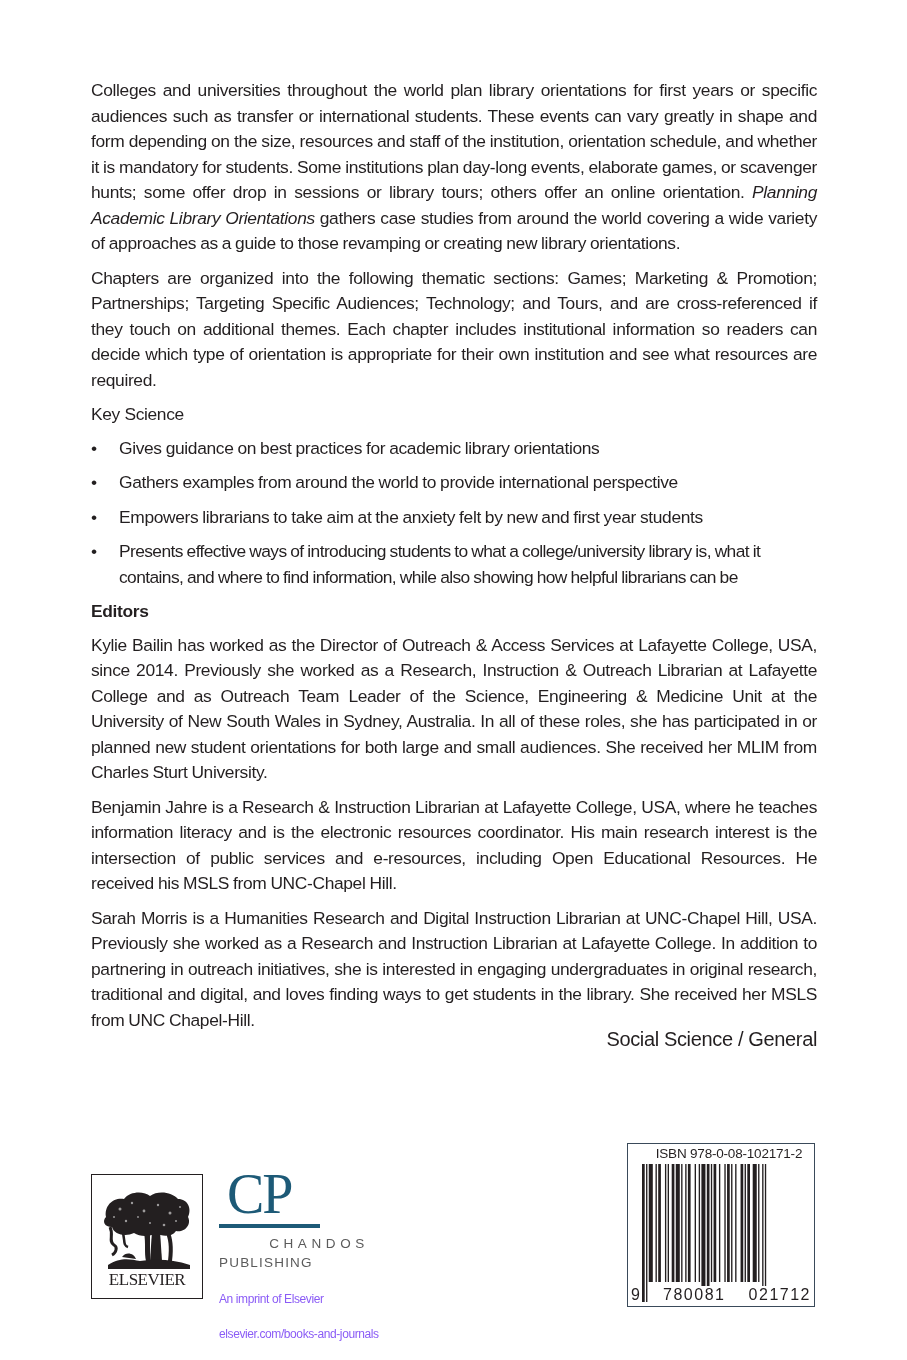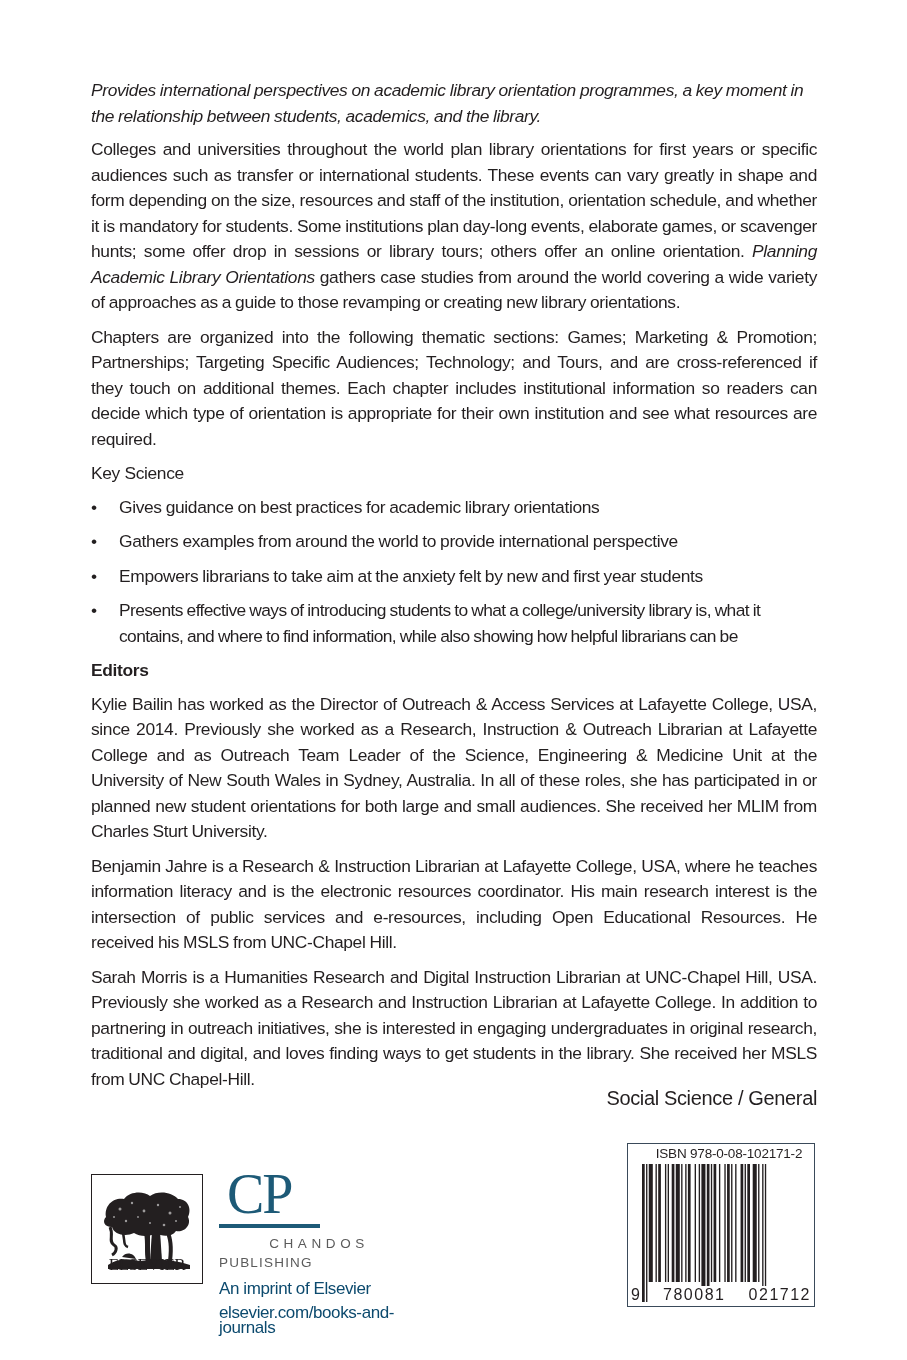--- a/index.html
+++ b/index.html
@@ -68,21 +68,21 @@
       line-height: 25.5px;
       letter-spacing: -0.35px;
       margin-top: -6px;
     }
     
     .elsevier-box {
       position: absolute;
       left: 91px;
       top: 1174px;
       width: 112px;
-      height: 110px;
+      height: 125px;
       border: 1.5px solid #231f20;
       box-sizing: border-box;
     }
     .elsevier-tree {
       position: absolute;
       left: 8px;
       top: 12px;
       width: 94px;
       height: 86px;
     }
@@ -121,25 +121,25 @@
       font-family: "Liberation Sans", sans-serif;
       font-size: 13.5px;
       color: #5b5b5b;
       line-height: 19px;
       margin-top: 6px;
     }
     .chandos-name .l1 { letter-spacing: 4.6px; text-align: center; }
     .chandos-name .l2 { letter-spacing: 1.2px; }
     .imprint {
       font-family: "Liberation Sans", sans-serif;
-      font-size: 17px;
+      font-size: 12px;
       line-height: 15px;
-      color: #0c4a6e;
+      color: #8b5cf6;
       letter-spacing: -0.4px;
-      margin-top: 9px;
+      margin-top: 20px;
     }
     
     .barcode-box {
       position: absolute;
       left: 627px;
       top: 1143px;
       width: 188px;
       height: 164px;
       border: 1.5px solid #3a4a5a;
       box-sizing: border-box;
@@ -178,21 +178,20 @@
     .barcode-digits span {
       background: #fff;
       padding: 0 1px;
     }
     .barcode-digits .first { margin-left: 0; }
   </style>
 </head>
 <body>
 
 <div class="page">
-  <p class="text tagline">Provides international perspectives on academic library orientation programmes, a key moment in the relationship between students, academics, and the library.</p>
 
   <p class="text"><span>Colleges and universities throughout the world plan library orientations for first years or specific audiences such as transfer or international students. These events can vary greatly in shape and form depending on the size, resources and staff of the institution, orientation schedule, and whether it is mandatory for students. Some institutions plan day-long events, elaborate games, or scavenger hunts; some offer drop in sessions or library tours; others offer an online orientation. </span><em>Planning Academic Library Orientations</em><span> gathers case studies from around the world covering a wide variety of approaches as a guide to those revamping or creating new library orientations.</span></p>
 
   <p class="text">Chapters are organized into the following thematic sections: Games; Marketing &amp; Promotion; Partnerships; Targeting Specific Audiences; Technology; and Tours, and are cross-referenced if they touch on additional themes. Each chapter includes institutional information so readers can decide which type of orientation is appropriate for their own institution and see what resources are required.</p>
 
   <h2 class="heading" style="font-weight:normal;">Key Science</h2>
   <ul class="features">
     <li><span class="bullet">•</span><span>Gives guidance on best practices for academic library orientations</span></li>
     <li><span class="bullet">•</span><span>Gathers examples from around the world to provide international perspective</span></li>
     <li><span class="bullet">•</span><span>Empowers librarians to take aim at the anxiety felt by new and first year students</span></li>

